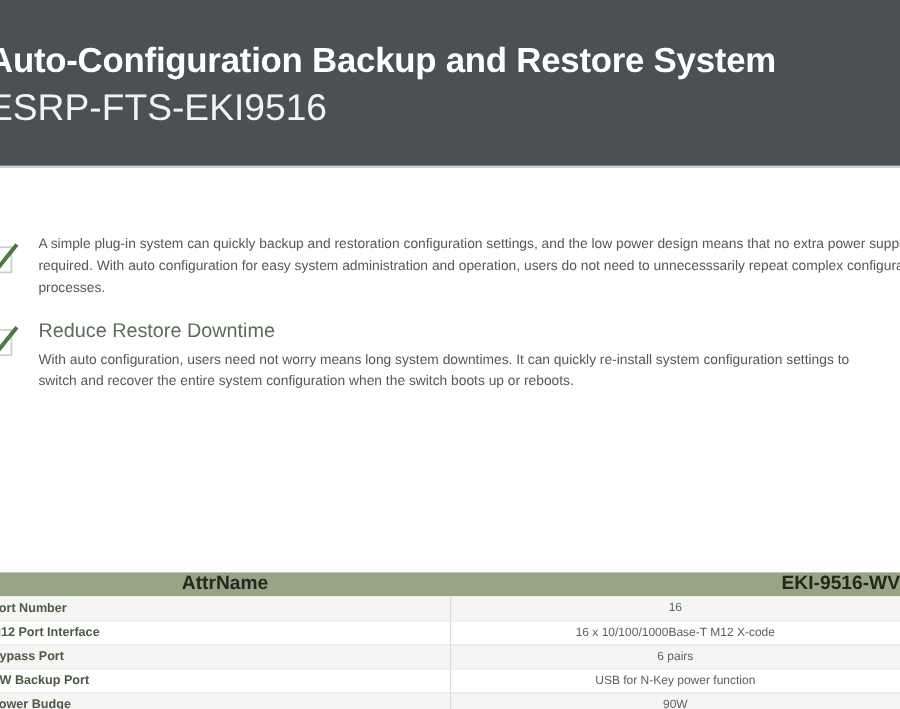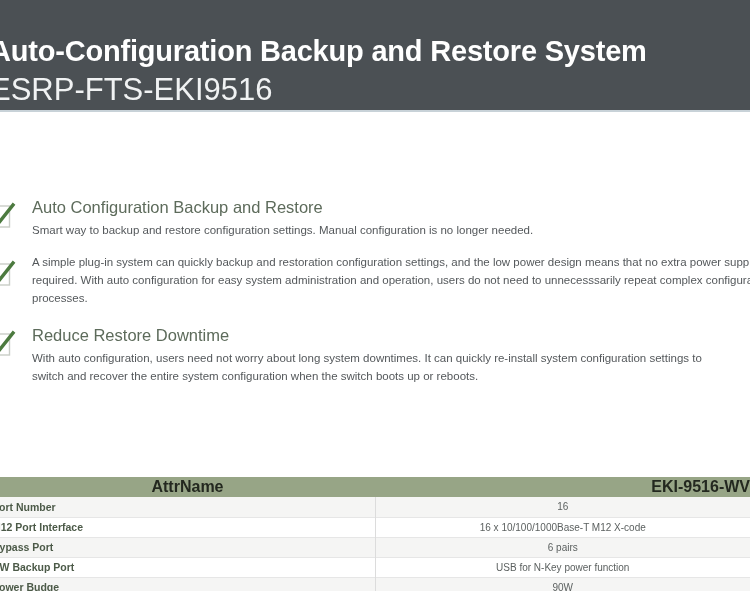--- a/index.html
+++ b/index.html
@@ -12,21 +12,21 @@
     background: #ffffff;
     font-family: "Liberation Sans", sans-serif;
   }
 
   
   #hero {
     position: absolute;
     left: 0;
     top: 0;
     width: 750px;
-    height: 112px;
+    height: 140px;
     background: #4b5054;
     border-bottom: 2px solid #c8d2d8;
     overflow: hidden;
   }
   #hero-inner {
     position: absolute;
     left: -10px;
     top: 34px;
     width: 780px;
   }
@@ -139,50 +139,40 @@
 
 <div id="hero">
   <div id="hero-inner">
     <div id="hero-title">Auto-Configuration Backup and Restore System</div>
     <div id="hero-subtitle">ESRP-FTS-EKI9516</div>
   </div>
 </div>
 
 <div id="features">
 
-  <div class="feature">
-    <span class="check-icon">
-      <svg width="30" height="30" viewBox="0 0 30 30">
-        <rect x="2.5" y="4" width="21" height="21" fill="#ffffff" stroke="#c9cdc7" stroke-width="1.4"></rect>
-        <path d="M4 15 L11 23 L27 3" fill="none" stroke="#4c7a3f" stroke-width="3.4" stroke-linecap="square"></path>
-      </svg>
-    </span>
-    <p class="feature-title">Auto Configuration Backup and Restore</p>
-    <p class="feature-desc nowrapline">Smart way to backup and restore configuration settings. Manual configuration is no longer needed.</p>
-  </div>
 
   <div class="feature" style="margin-bottom:16px;">
     <span class="check-icon">
       <svg width="30" height="30" viewBox="0 0 30 30">
         <rect x="2.5" y="4" width="21" height="21" fill="#ffffff" stroke="#c9cdc7" stroke-width="1.4"></rect>
         <path d="M4 15 L11 23 L27 3" fill="none" stroke="#4c7a3f" stroke-width="3.4" stroke-linecap="square"></path>
       </svg>
     </span>
     <p class="feature-desc">A simple plug-in system can quickly backup and restoration configuration settings, and the low power design means that no extra power supply is required. With auto configuration for easy system administration and operation, users do not need to unnecesssarily repeat complex configuration processes.</p>
   </div>
 
   <div class="feature">
     <span class="check-icon">
       <svg width="30" height="30" viewBox="0 0 30 30">
         <rect x="2.5" y="4" width="21" height="21" fill="#ffffff" stroke="#c9cdc7" stroke-width="1.4"></rect>
         <path d="M4 15 L11 23 L27 3" fill="none" stroke="#4c7a3f" stroke-width="3.4" stroke-linecap="square"></path>
       </svg>
     </span>
     <p class="feature-title">Reduce Restore Downtime</p>
-    <p class="feature-desc" style="width:700px;">With auto configuration, users need not worry about long system downtimes. It can quickly re-install system configuration settings to switch and recover the entire system configuration when the switch boots up or reboots.</p>
+    <p class="feature-desc" style="width:700px;">With auto configuration, users need not worry means long system downtimes. It can quickly re-install system configuration settings to switch and recover the entire system configuration when the switch boots up or reboots.</p>
   </div>
 
 </div>
 
 <table id="spec-table">
   <thead>
     <tr>
       <th class="attr-col">AttrName</th>
       <th class="val-col">EKI-9516-WV</th>
     </tr>

